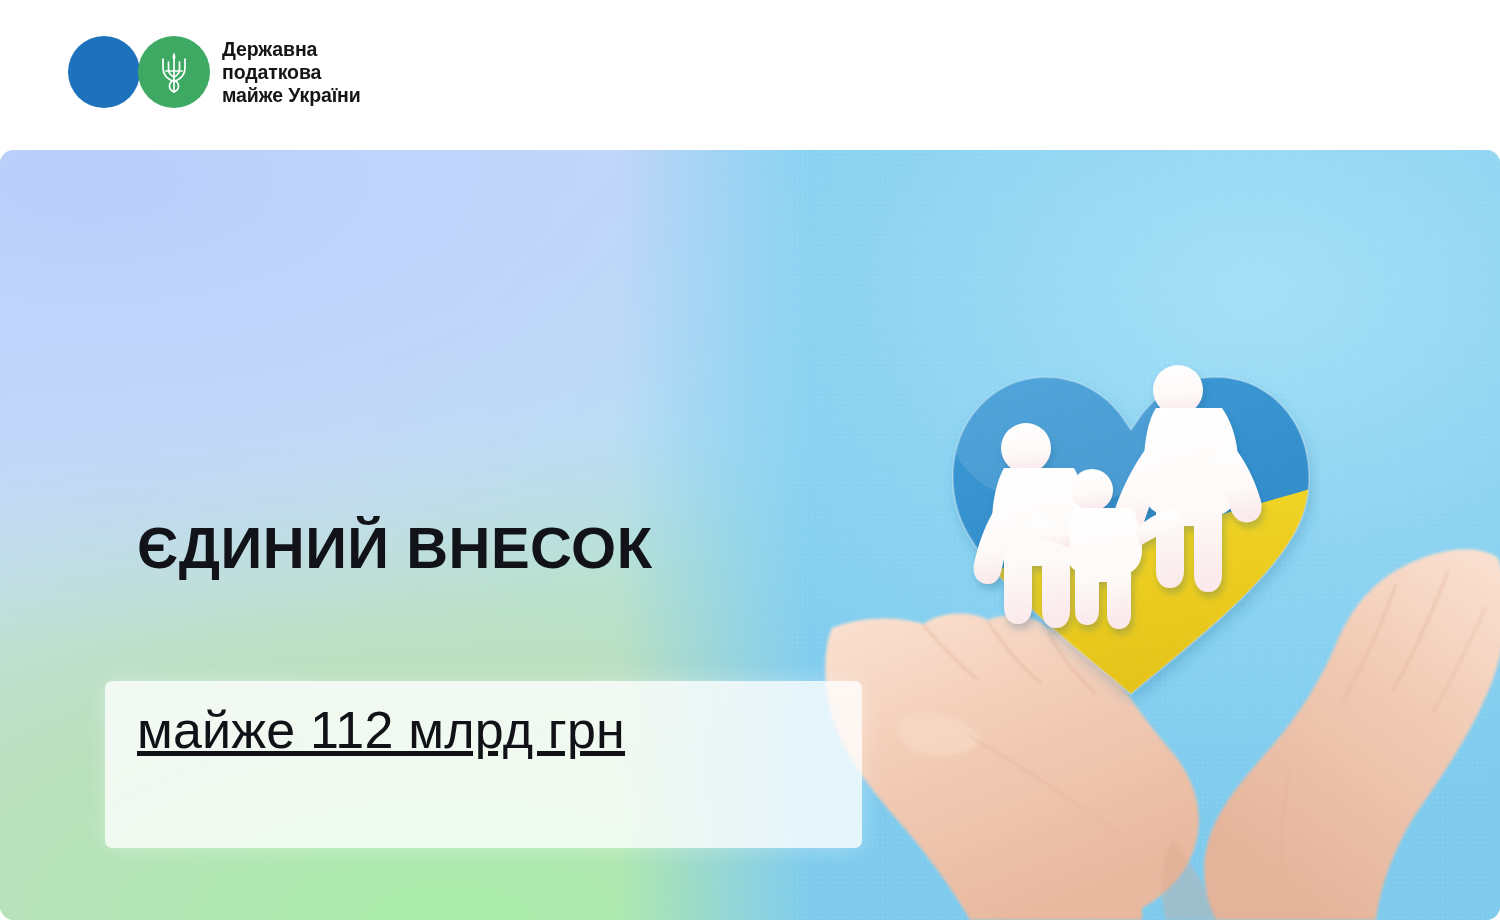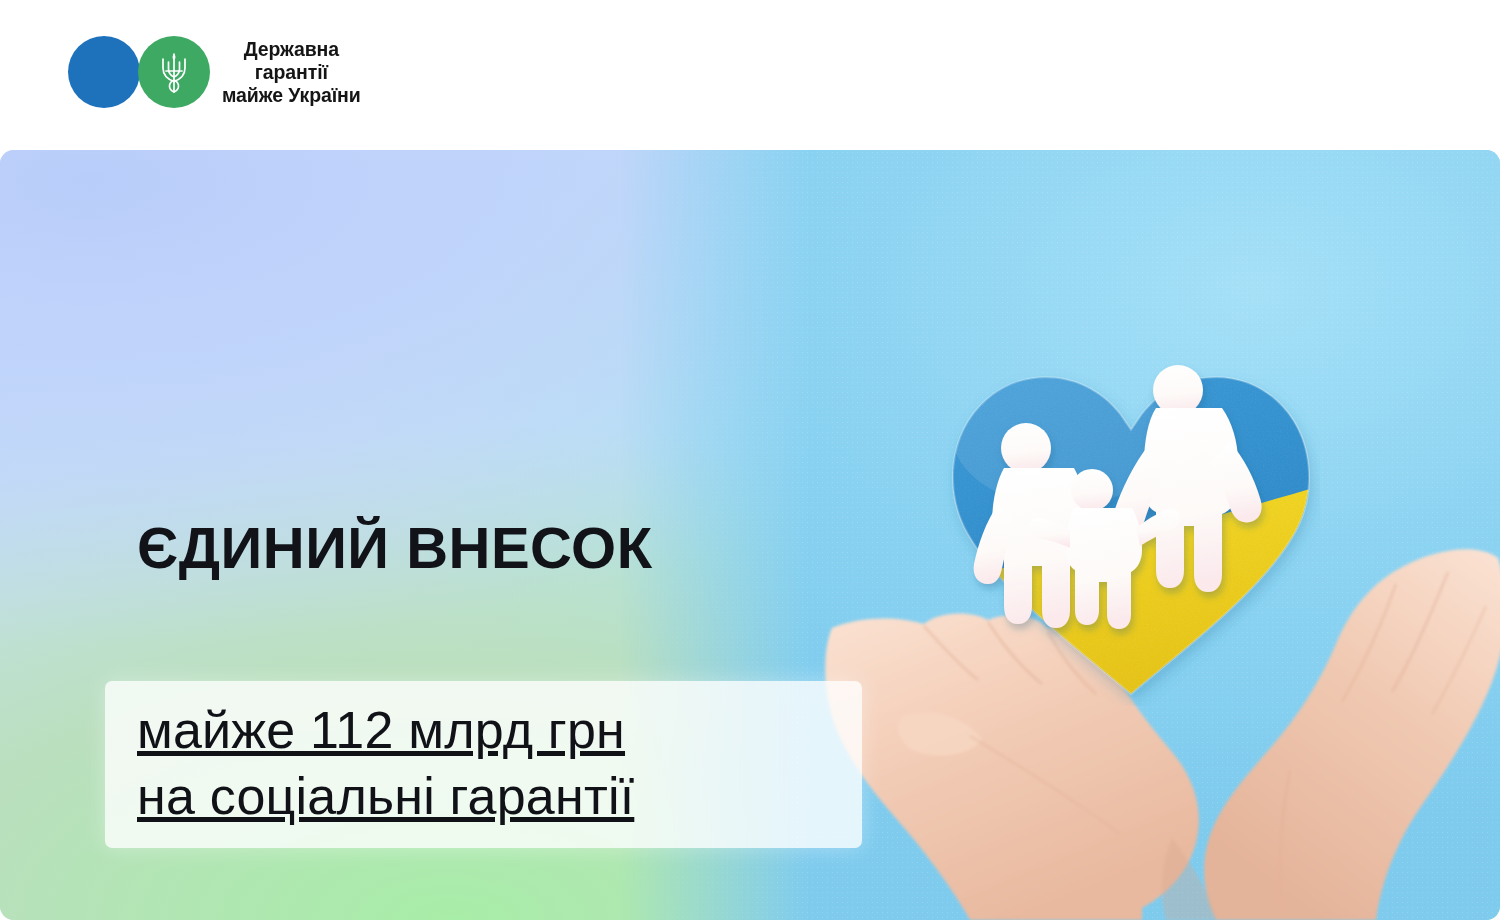--- a/index.html
+++ b/index.html
@@ -72,21 +72,21 @@
 
   .logo-text {
     margin-left: 12px;
     font-size: 19.5px;
     font-weight: bold;
     line-height: 1.18;
     color: #151515;
     letter-spacing: -0.1px;
     white-space: nowrap;
   }
-  .logo-text .logo-line { display: block; text-align: center; }
+  .logo-text .logo-line { display: block; }
 
   
   .stage {
     position: absolute;
     left: 0;
     top: 150px;
     width: 1500px;
     height: 770px;
     overflow: hidden;
     border-radius: 14px;
@@ -234,21 +234,21 @@
 
               <path d="M30 58 c-6 3 -9 8 -9 12 c0 6 4 10 9 12 c5 -2 9 -6 9 -12 c0 -4 -3 -9 -9 -12 z"></path>
               <path d="M30 62 L30 82"></path>
             </g>
           </svg>
         </span>
       </div>
 
       <div class="logo-text">
         <span class="logo-line">Державна</span>
-        <span class="logo-line">гарантії</span>
+        <span class="logo-line">податкова</span>
         <span class="logo-line">майже України</span>
       </div>
 
     </div>
   </div>
 
   <div class="stage">
 
     <div class="bg-gradient"></div>
 
@@ -493,18 +493,17 @@
     </div>
 
     <h1 class="headline">
       <span class="hl-line">ЄДИНИЙ ВНЕСОК</span>
     </h1>
 
     <div class="highlight-panel"></div>
 
     <p class="highlight-text">
       <span class="sub-line">майже 112 млрд грн</span>
-      <span class="sub-line">на соціальні гарантії</span>
     </p>
 
   </div>
 
 </div>
 
 </body></html>

